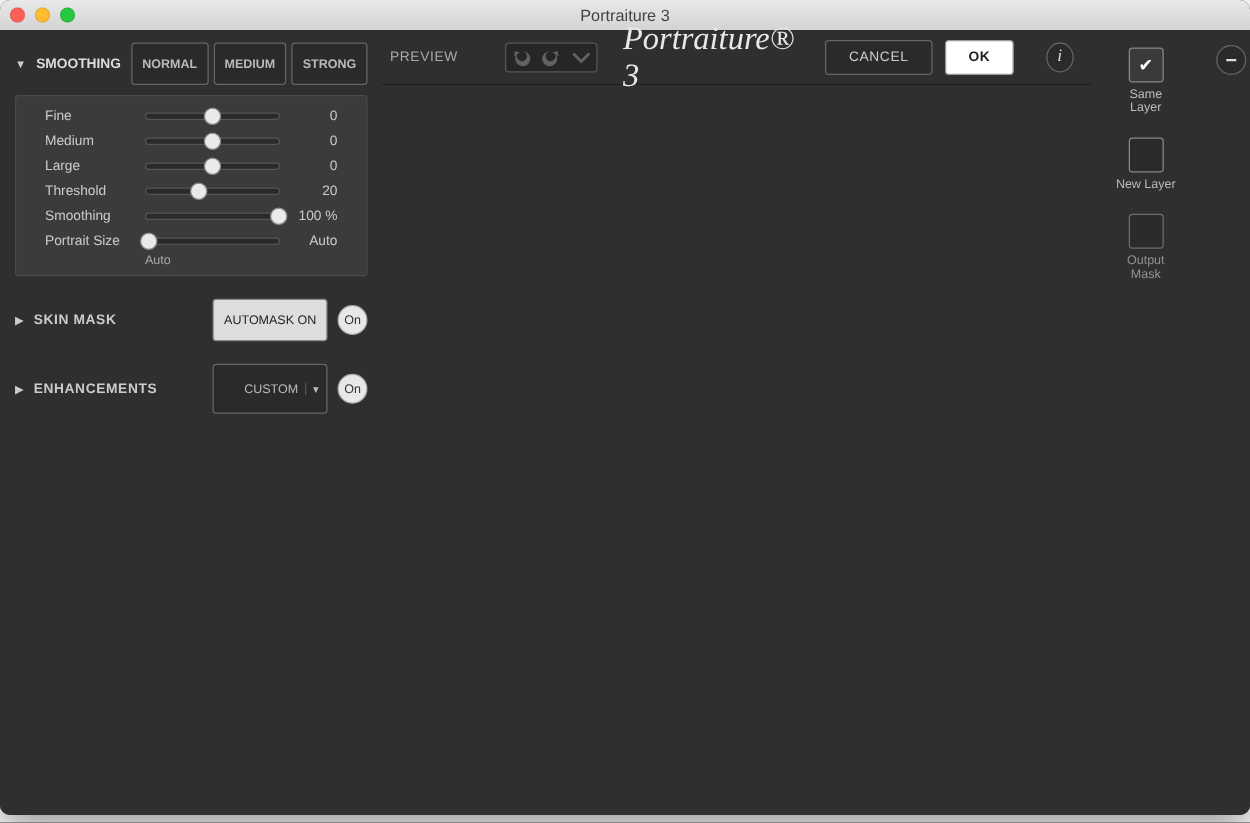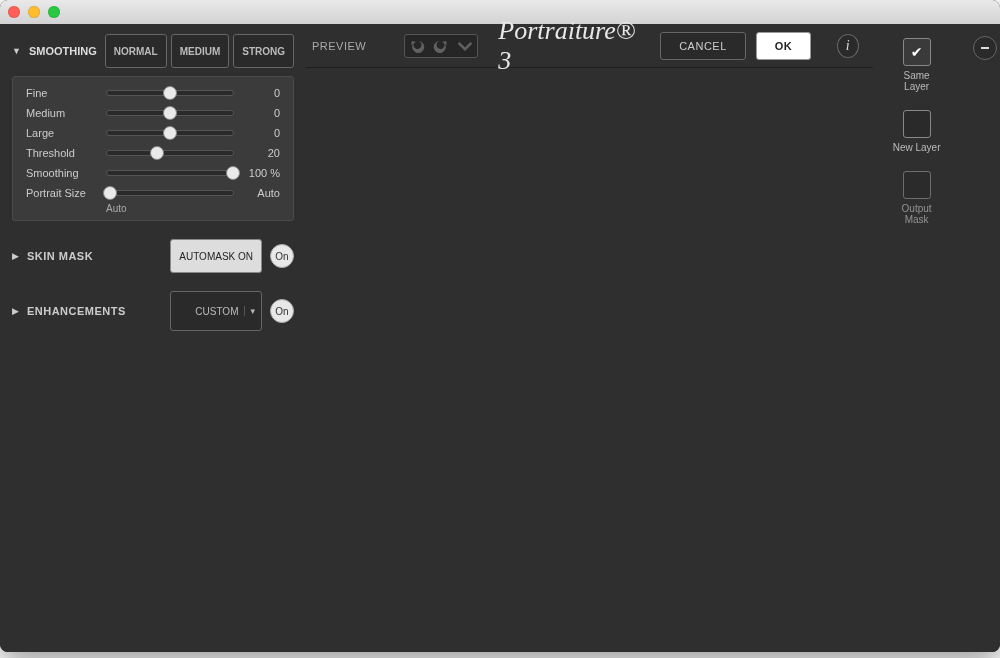--- a/index.html
+++ b/index.html
@@ -25,21 +25,21 @@
   .circ-btn svg { width:12px; height:12px; }
 
   
   .section { margin-bottom:8px; }
   .sec-head { display:flex; align-items:center; gap:8px; font-size:11px; font-weight:bold; color:#ddd; margin-bottom:8px; }
   .sec-head .tri { font-size:9px; color:#ccc; }
   .seg { display:flex; gap:4px; margin-left:auto; }
   .seg-btn, .pill-btn { height:34px; border:1px solid #666; border-radius:3px; background:#2a2a2a; color:#bbb; font-size:10px; padding:0 8px; display:flex; align-items:center; cursor:pointer; }
   .pill-btn.active { background:#ddd; color:#222; border-color:#888; }
 
-  .panel { background:#3b3b3b; border:1px solid #4a4a4a; border-radius:3px; padding:10px 13px 6px; }
+  .panel { background:#3b3b3b; border:1px solid #4a4a4a; border-radius:3px; padding:10px 23px 6px; }
   .srow { display:flex; align-items:center; gap:8px; margin-bottom:8px; font-size:11px; color:#ccc; }
   .srow .sname { width:72px; }
   .srow .val { width:38px; text-align:right; }
   .slider { flex:1; height:6px; background:#2a2a2a; border:1px solid #555; border-radius:3px; position:relative; }
   .thumb { position:absolute; top:50%; width:14px; height:14px; background:#eaeaea; border:1px solid #888; border-radius:50%; transform:translate(-50%,-50%); }
   .autolabel { font-size:10px; color:#aaa; margin-left:80px; margin-top:-4px; }
 
   .sec-row { display:flex; align-items:center; gap:8px; margin-top:18px; }
   .sec-row .tri { font-size:9px; }
   .sec-row .title2 { font-size:11px; font-weight:bold; letter-spacing:.5px; }
@@ -95,20 +95,21 @@
 </head>
 <body>
 
 <div class="window">
   <div class="titlebar">
     <div class="traffic">
       <div class="tlight red"></div>
       <div class="tlight yellow"></div>
       <div class="tlight green"></div>
     </div>
+    <div class="title">Portraiture 3</div>
   </div>
 
   <div class="main">
 
     <div class="left">
 
       <div class="section">
         <div class="sec-head">
           <span class="tri">▼</span>
           <span>SMOOTHING</span>

